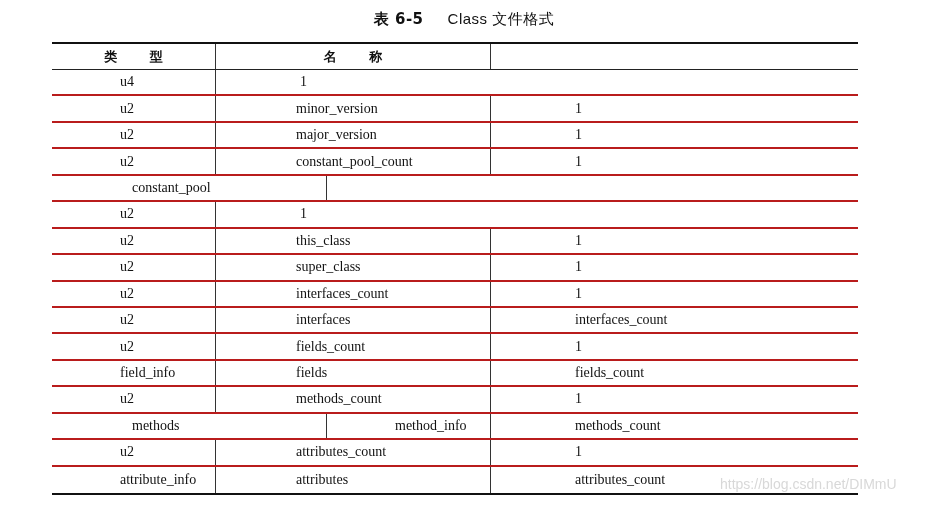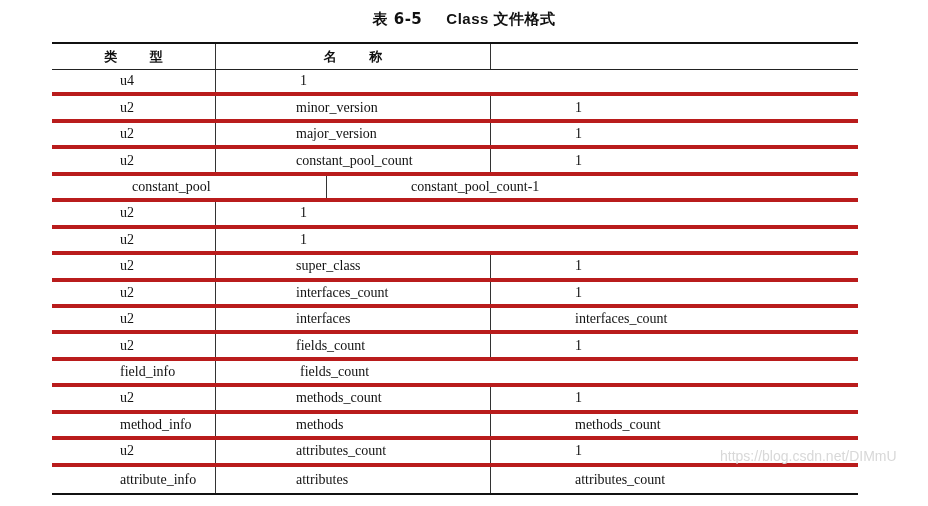--- a/index.html
+++ b/index.html
@@ -1,28 +1,28 @@
 <!DOCTYPE html>
 <html><head>
 <meta charset="utf-8">
 <style>
   html, body { margin:0; padding:0; background:#ffffff; }
   body { width:928px; height:506px; position:relative; overflow:hidden; font-family:"Liberation Serif", serif; color:#111; }
   .title { position:absolute; left:0; width:928px; top:10px; text-align:center; font-family:"DejaVu Sans", sans-serif; font-weight:bold; font-size:15px; letter-spacing:0.5px; }
-  .title .cls { font-family:"Liberation Sans", sans-serif; font-weight:bold; margin-left:24px; }
+  .title .cls { font-family:"Liberation Sans", sans-serif; font-weight:normal; margin-left:24px; }
   .table { position:absolute; left:52px; top:42px; width:806px; border-top:2px solid #111; border-bottom:2px solid #111; }
-  .row { display:flex; height:26.45px; border-bottom:4px solid #b91c1c; box-sizing:border-box; }
+  .row { display:flex; height:26.45px; border-bottom:2px solid #b91c1c; box-sizing:border-box; }
   .row:last-child { border-bottom:none; }
   .row.head { height:26px; border-bottom:1.5px solid #222; }
   .cell { box-sizing:border-box; display:flex; align-items:center; font-size:14px; white-space:nowrap; }
   .c1 { width:164px; border-right:1px solid #333; padding-left:68px; }
   .c2 { width:275px; border-right:1px solid #333; padding-left:80px; }
   .c3 { flex:1; padding-left:84px; }
   .head .cell { font-family:"DejaVu Sans", sans-serif; font-weight:bold; font-size:13px; justify-content:center; padding-left:0; word-spacing:28px;text-align:right; }
-  .watermark { position:absolute; left:720px; top:448px; font-family:"Liberation Sans", sans-serif; font-size:14px; color:#d8d8d8; }
+  .watermark { position:absolute; left:720px; top:476px; font-family:"Liberation Sans", sans-serif; font-size:14px; color:#d8d8d8; }
 </style>
 </head>
 <body>
 
 <div class="title">
   <span>表 6-5</span><span class="cls">Class 文件格式</span>
 </div>
 
 <div class="table">
   <div class="row head">
@@ -39,53 +39,54 @@
       </div><div class="row">
         <div class="cell c1">u2</div>
         <div class="cell c2">major_version</div>
         <div class="cell c3">1</div>
       </div><div class="row">
         <div class="cell c1">u2</div>
         <div class="cell c2">constant_pool_count</div>
         <div class="cell c3">1</div>
       </div><div class="row">
         <div class="cell c2">constant_pool</div>
-        <div class="cell c3">constant_pool_count-1</div>
       </div><div class="row">
         <div class="cell c1">u2</div>
         <div class="cell c3">1</div>
       </div><div class="row">
         <div class="cell c1">u2</div>
+        <div class="cell c2">this_class</div>
         <div class="cell c3">1</div>
       </div><div class="row">
         <div class="cell c1">u2</div>
         <div class="cell c2">super_class</div>
         <div class="cell c3">1</div>
       </div><div class="row">
         <div class="cell c1">u2</div>
         <div class="cell c2">interfaces_count</div>
         <div class="cell c3">1</div>
       </div><div class="row">
         <div class="cell c1">u2</div>
         <div class="cell c2">interfaces</div>
         <div class="cell c3">interfaces_count</div>
       </div><div class="row">
         <div class="cell c1">u2</div>
         <div class="cell c2">fields_count</div>
         <div class="cell c3">1</div>
       </div><div class="row">
         <div class="cell c1">field_info</div>
+        <div class="cell c2">fields</div>
         <div class="cell c3">fields_count</div>
       </div><div class="row">
         <div class="cell c1">u2</div>
         <div class="cell c2">methods_count</div>
         <div class="cell c3">1</div>
       </div><div class="row">
+        <div class="cell c2">methods</div>
         <div class="cell c1">method_info</div>
-        <div class="cell c2">methods</div>
         <div class="cell c3">methods_count</div>
       </div><div class="row">
         <div class="cell c1">u2</div>
         <div class="cell c2">attributes_count</div>
         <div class="cell c3">1</div>
       </div><div class="row" style="border-bottom: none;">
         <div class="cell c1">attribute_info</div>
         <div class="cell c2">attributes</div>
         <div class="cell c3">attributes_count</div>
       </div></div>

